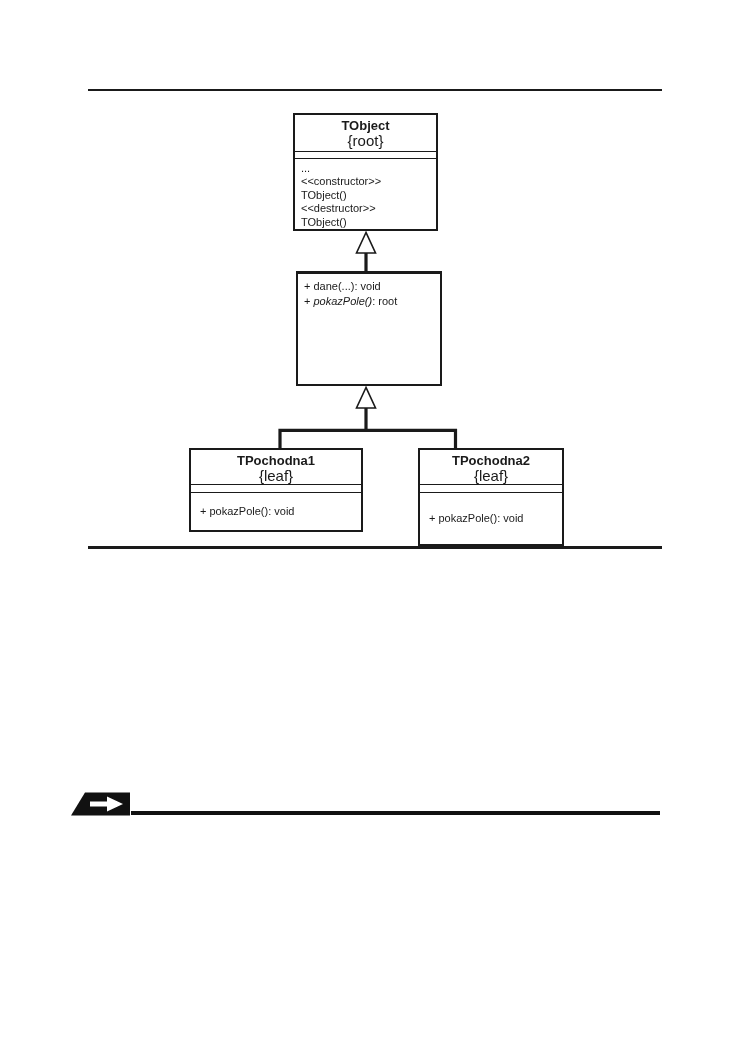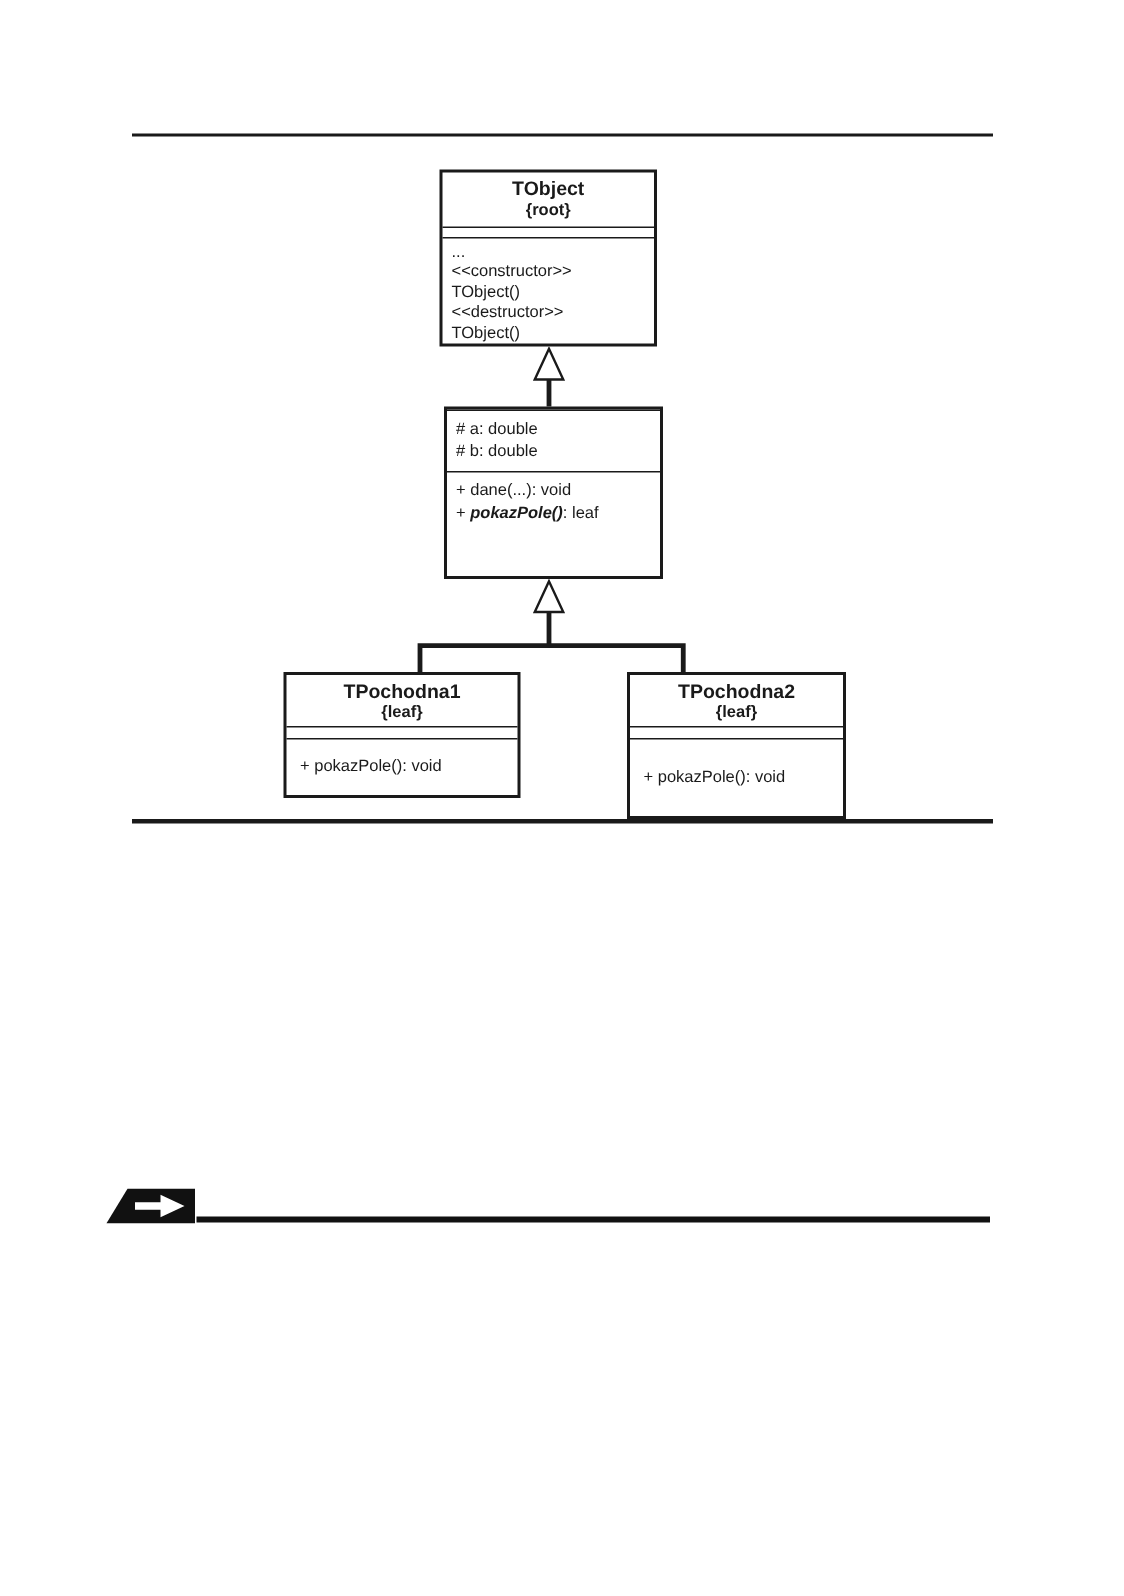--- a/index.html
+++ b/index.html
@@ -26,36 +26,36 @@
     border: 2px solid #1a1a1a;
     background: #ffffff;
     display: flex;
     flex-direction: column;
   }
   .cmp { border-top: 1.5px solid #1a1a1a; box-sizing: border-box; }
   .cmp.first { border-top: none; }
   .cmp-title { display: flex; flex-direction: column; align-items: center; justify-content: center; }
   .cls-name   { font-size: 13px; font-weight: bold; line-height: 16px; }
   .cls-name.abstract { font-style: italic; }
-  .cls-stereo { font-size: 11px; line-height: 13px; font-weight: bold; }
+  .cls-stereo { font-size: 15px; line-height: 13px; }
   .member { font-size: 11px; line-height: 13.5px; white-space: nowrap; }
-  .member .ital { font-style: italic; font-weight: bold; }
+  .member .ital { font-style: italic; }
 
   #box-tobject   { left: 293px; top: 113px; width: 145px; height: 118px; }
   #box-tobject   .cmp-title { height: 36px; }
   #box-tobject   .cmp-attrs { height: 7px; }
   #box-tobject   .cmp-ops   { flex: 1; padding: 3px 2px 0 6px; }
 
   #box-tbazowa   { left: 296px; top: 271px; width: 146px; height: 115px; }
   #box-tbazowa   .cmp-title { height: 26px; }
   #box-tbazowa   .cmp-attrs { height: 41px; padding: 5px 2px 0 6px; }
   #box-tbazowa   .cmp-attrs .member, #box-tbazowa .cmp-ops .member { line-height: 14.5px; }
   #box-tbazowa   .cmp-ops   { flex: 1; padding: 5px 2px 0 6px; }
 
-  #box-tpochodna1 { left: 189px; top: 448px; width: 158px; height: 84px; }
+  #box-tpochodna1 { left: 189px; top: 448px; width: 174px; height: 84px; }
   #box-tpochodna2 { left: 418px; top: 448px; width: 146px; height: 98px; }
   .leafbox .cmp-title { height: 34px; }
   .leafbox .cmp-attrs { height: 8px; }
   .leafbox .cmp-ops   { flex: 1; display: flex; align-items: center; padding-left: 9px; }
 
   
   .connectors { position: absolute; left: 0; top: 0; }
 
   
   .note-icon { position: absolute; left: 70px; top: 791px; }
@@ -89,27 +89,23 @@
     <div class="cmp cmp-ops">
       <div class="member">...</div>
       <div class="member">&lt;&lt;constructor&gt;&gt;</div>
       <div class="member">TObject()</div>
       <div class="member">&lt;&lt;destructor&gt;&gt;</div>
       <div class="member">TObject()</div>
     </div>
   </div>
 
   <div class="uml-class" id="box-tbazowa">
-    <div class="cmp cmp-attrs">
-      <div class="member"># a: double</div>
-      <div class="member"># b: double</div>
-    </div>
     <div class="cmp cmp-ops">
       <div class="member">+ dane(...): void</div>
-      <div class="member"><span>+ </span><span class="ital">pokazPole()</span><span>: leaf</span></div>
+      <div class="member"><span>+ </span><span class="ital">pokazPole()</span><span>: root</span></div>
     </div>
   </div>
 
   <div class="uml-class leafbox" id="box-tpochodna1">
     <div class="cmp first cmp-title">
       <div class="cls-name">TPochodna1</div>
       <div class="cls-stereo">{leaf}</div>
     </div>
     <div class="cmp cmp-attrs"></div>
     <div class="cmp cmp-ops">

